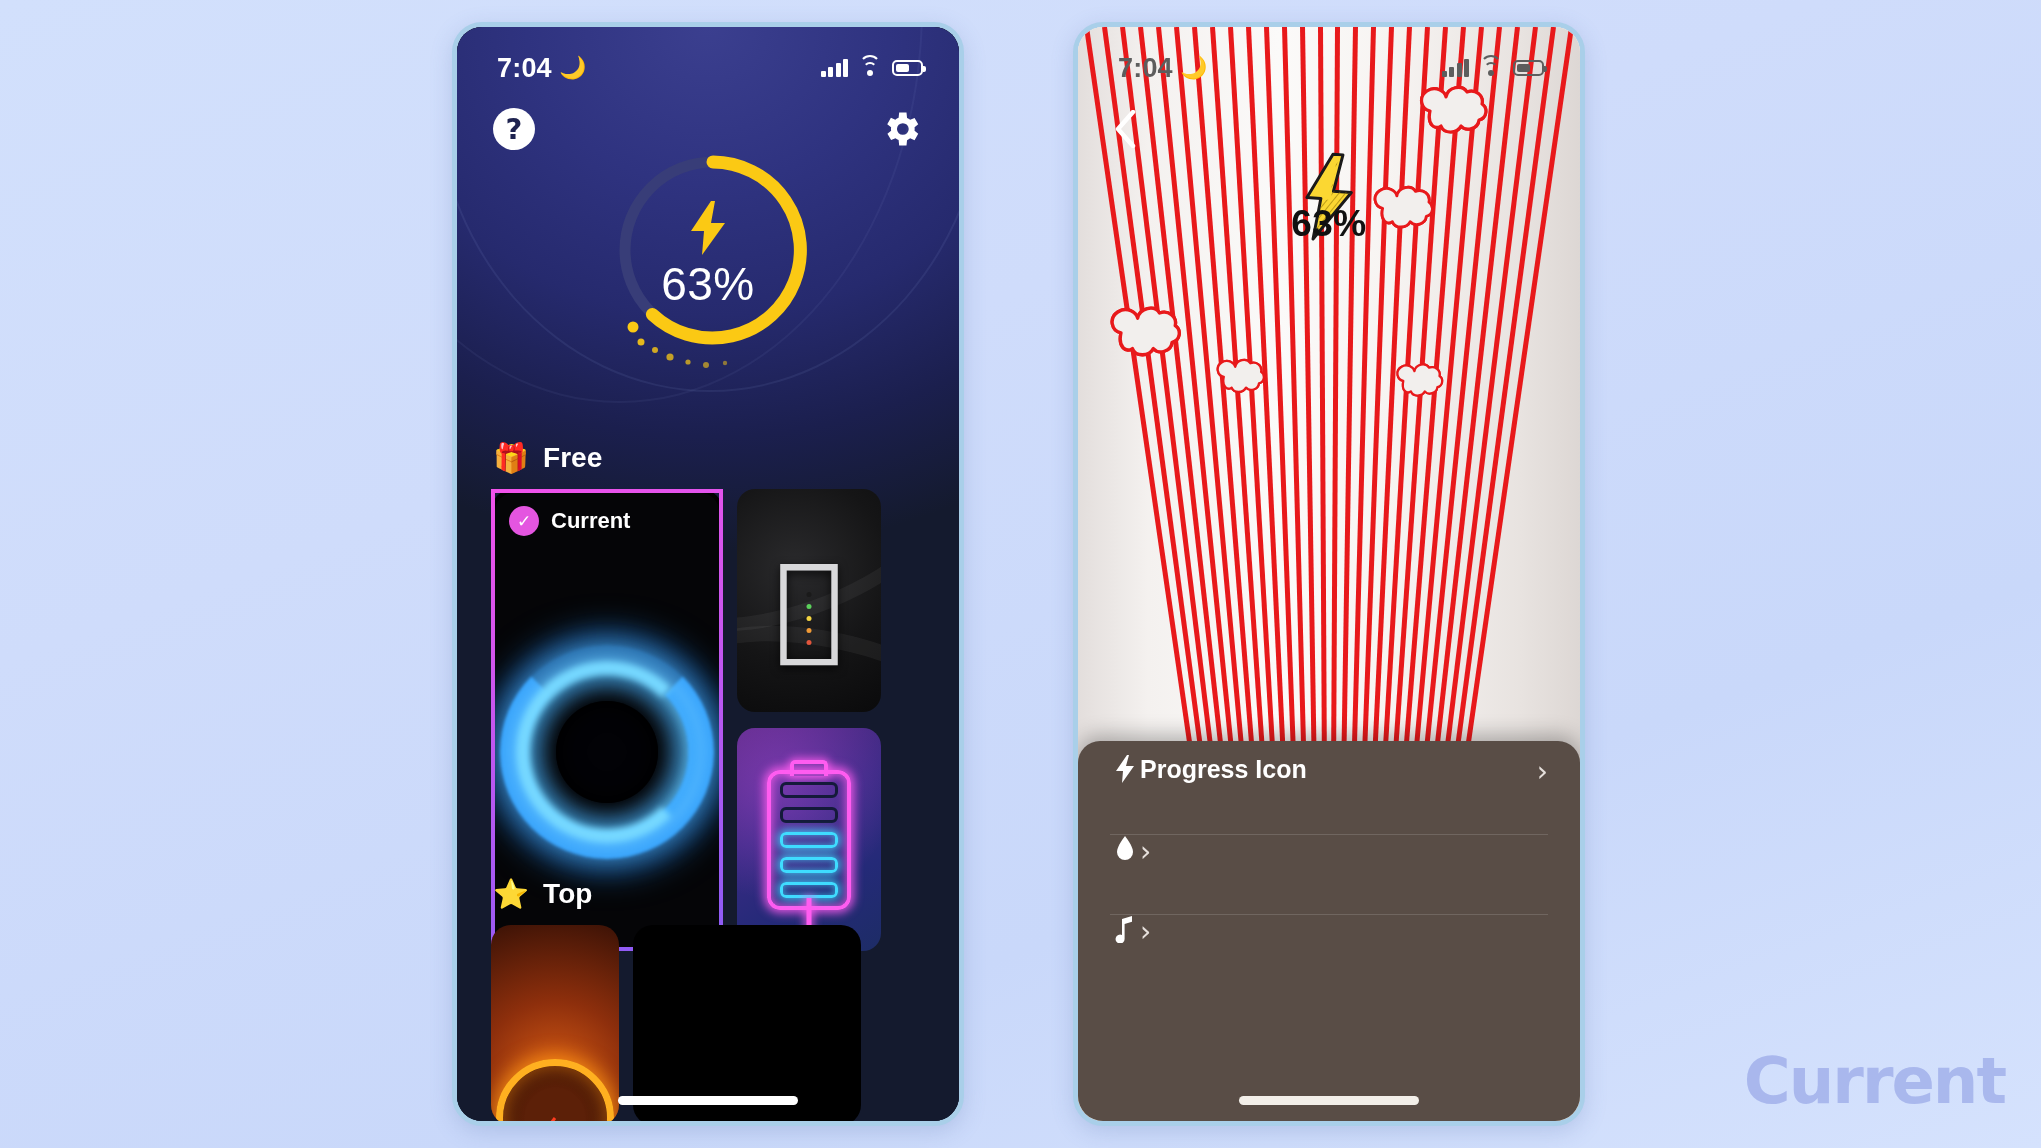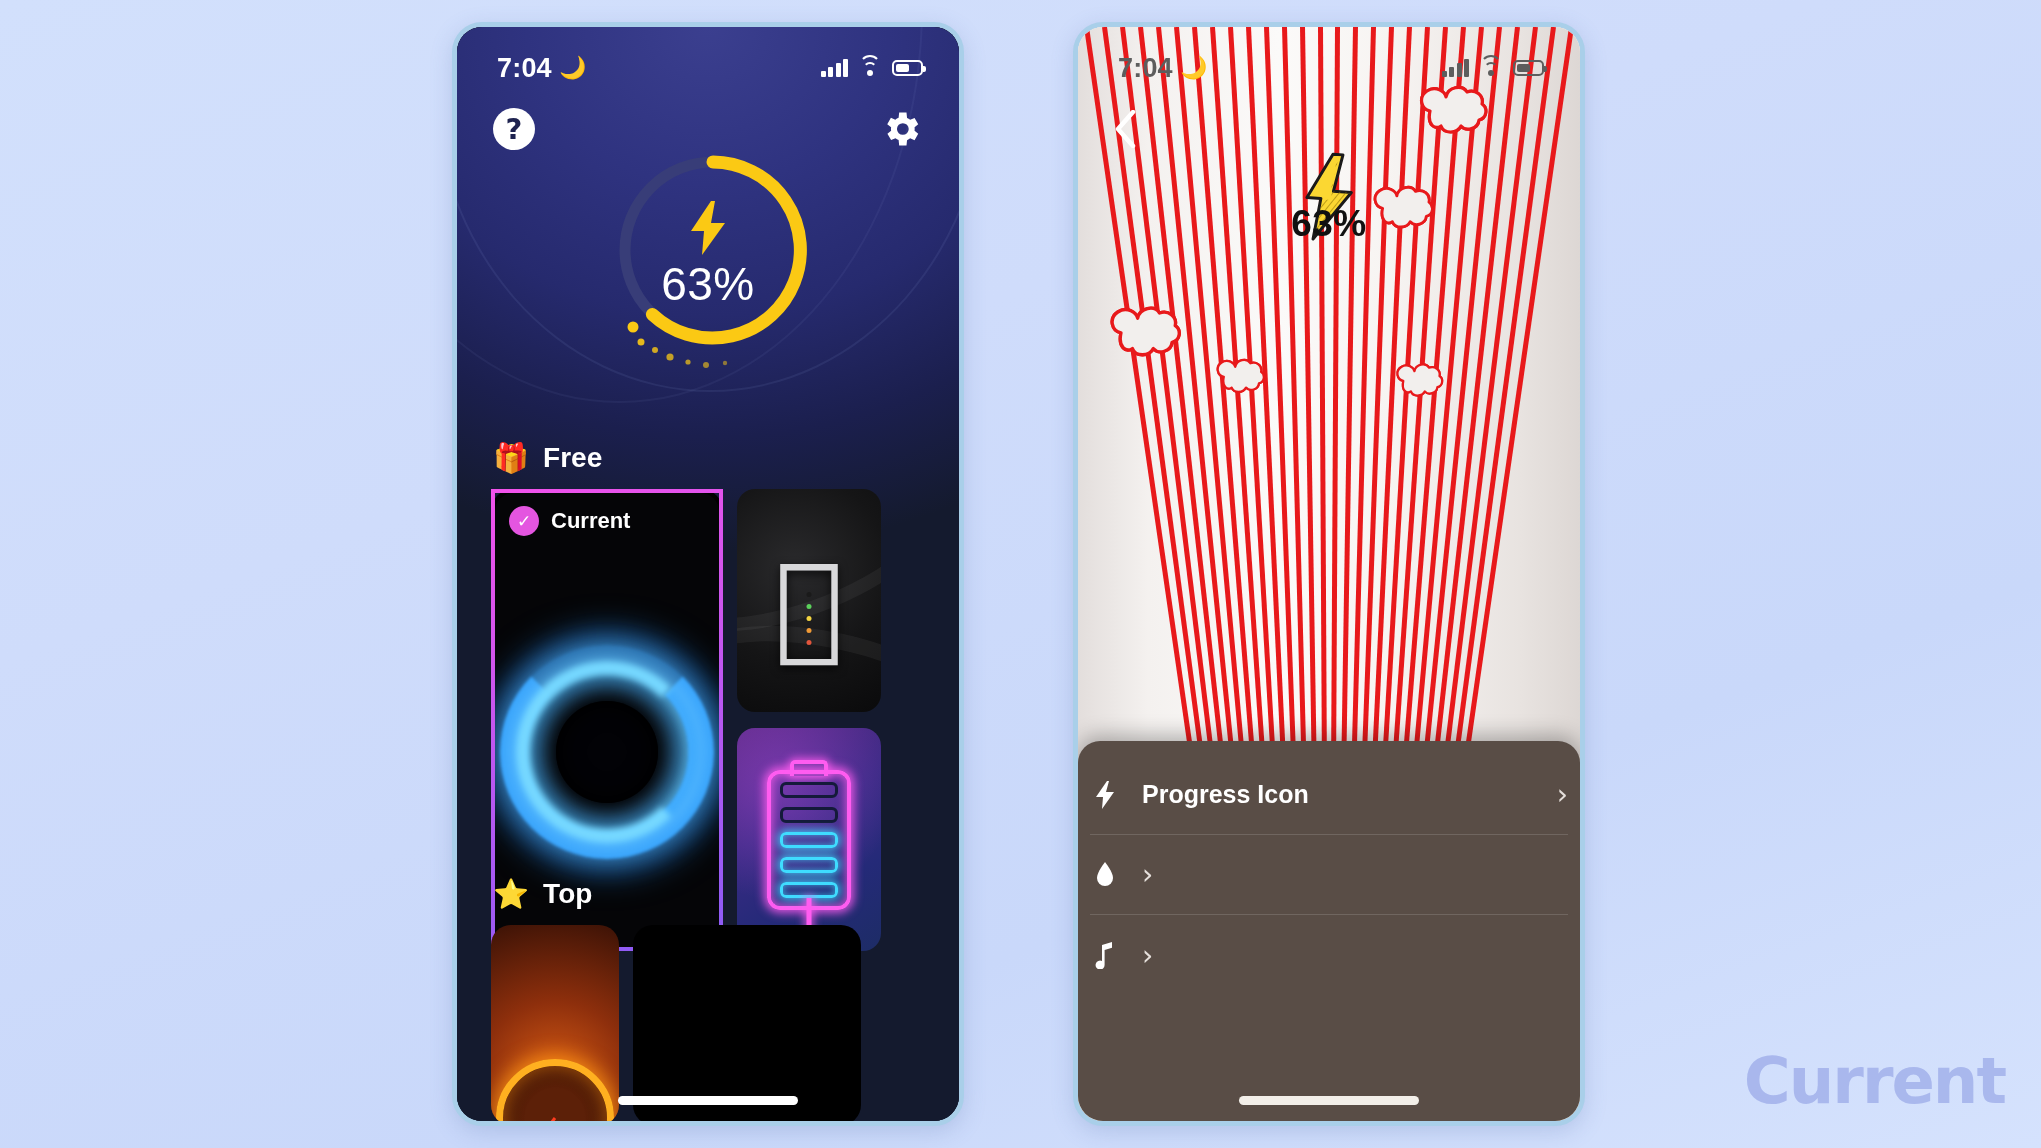--- a/index.html
+++ b/index.html
@@ -272,21 +272,21 @@
     border-radius:50%; background:#b13520; opacity:.88;
   }
   .pc.nohull::before{ display:none; }
 
   .sheet{
     position:absolute; left:0; right:0; bottom:0; height:380px;
     background:#594d46; border-radius:22px 22px 0 0; z-index:30;
     box-shadow:0 -6px 20px rgba(0,0,0,.28);
   }
   .opt{
-    height:80px; margin:0 12px; display:flex; align-items:center; gap:22px;
+    height:80px; margin:0 32px; display:flex; align-items:flex-start; 
     border-bottom:1px solid rgba(255,255,255,.14); cursor:pointer; color:#fff;
   }
   .opt:nth-of-type(1){ margin-top:14px; }
   .opt.last{ border-bottom:none; }
   .opt .oi{ width:30px; display:flex; justify-content:center; }
   .opt .lbl{ font-size:25px; font-weight:bold; flex:1; }
   .chev{ font-size:28px; color:#e6e0dc; font-family:"DejaVu Sans",sans-serif; }
   .set-anim{
     position:absolute; left:54px; right:54px; top:258px; height:66px;
     border-radius:33px; border:none; cursor:pointer;

